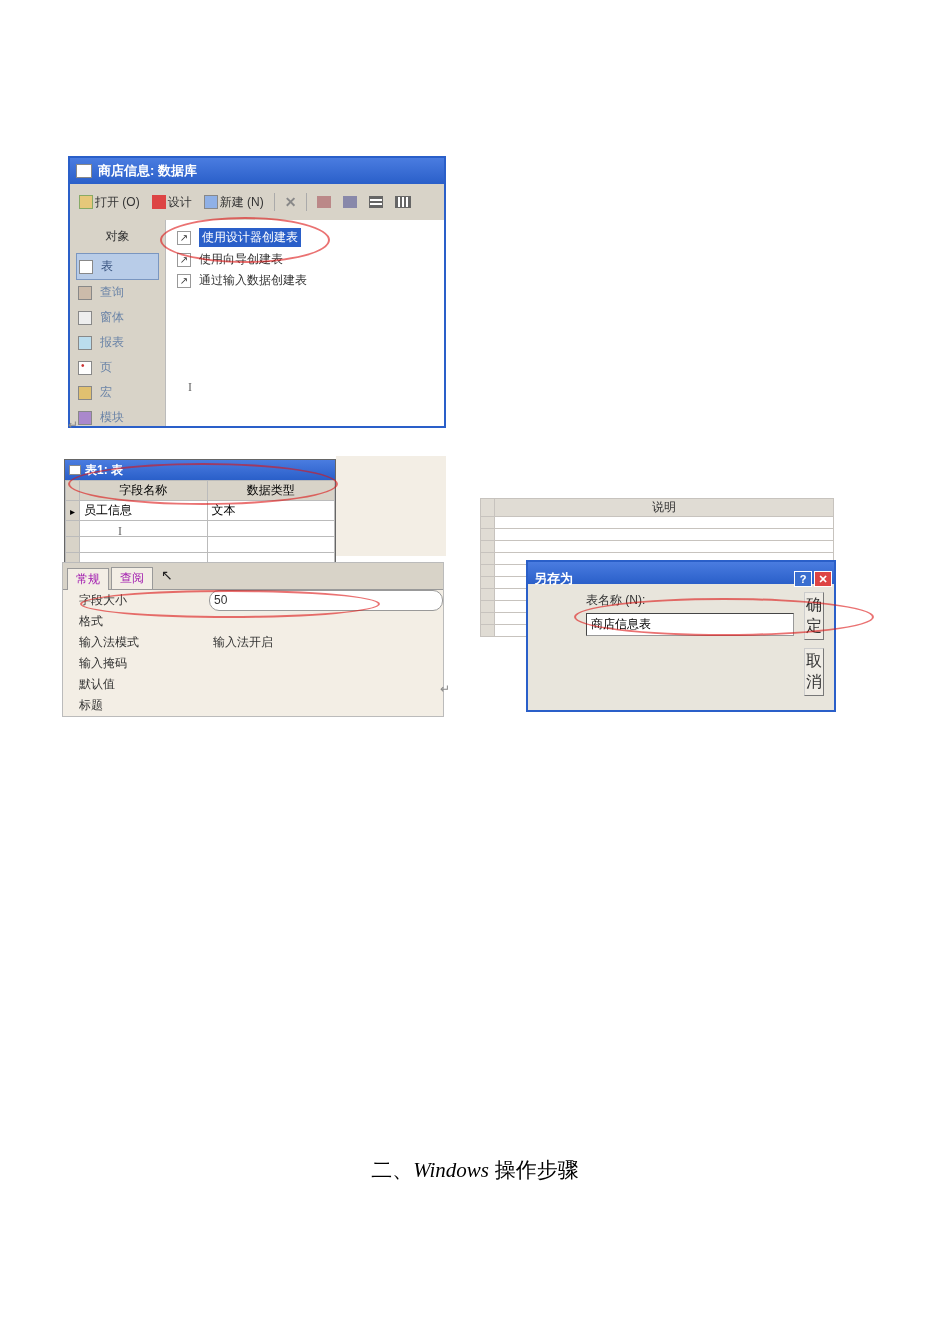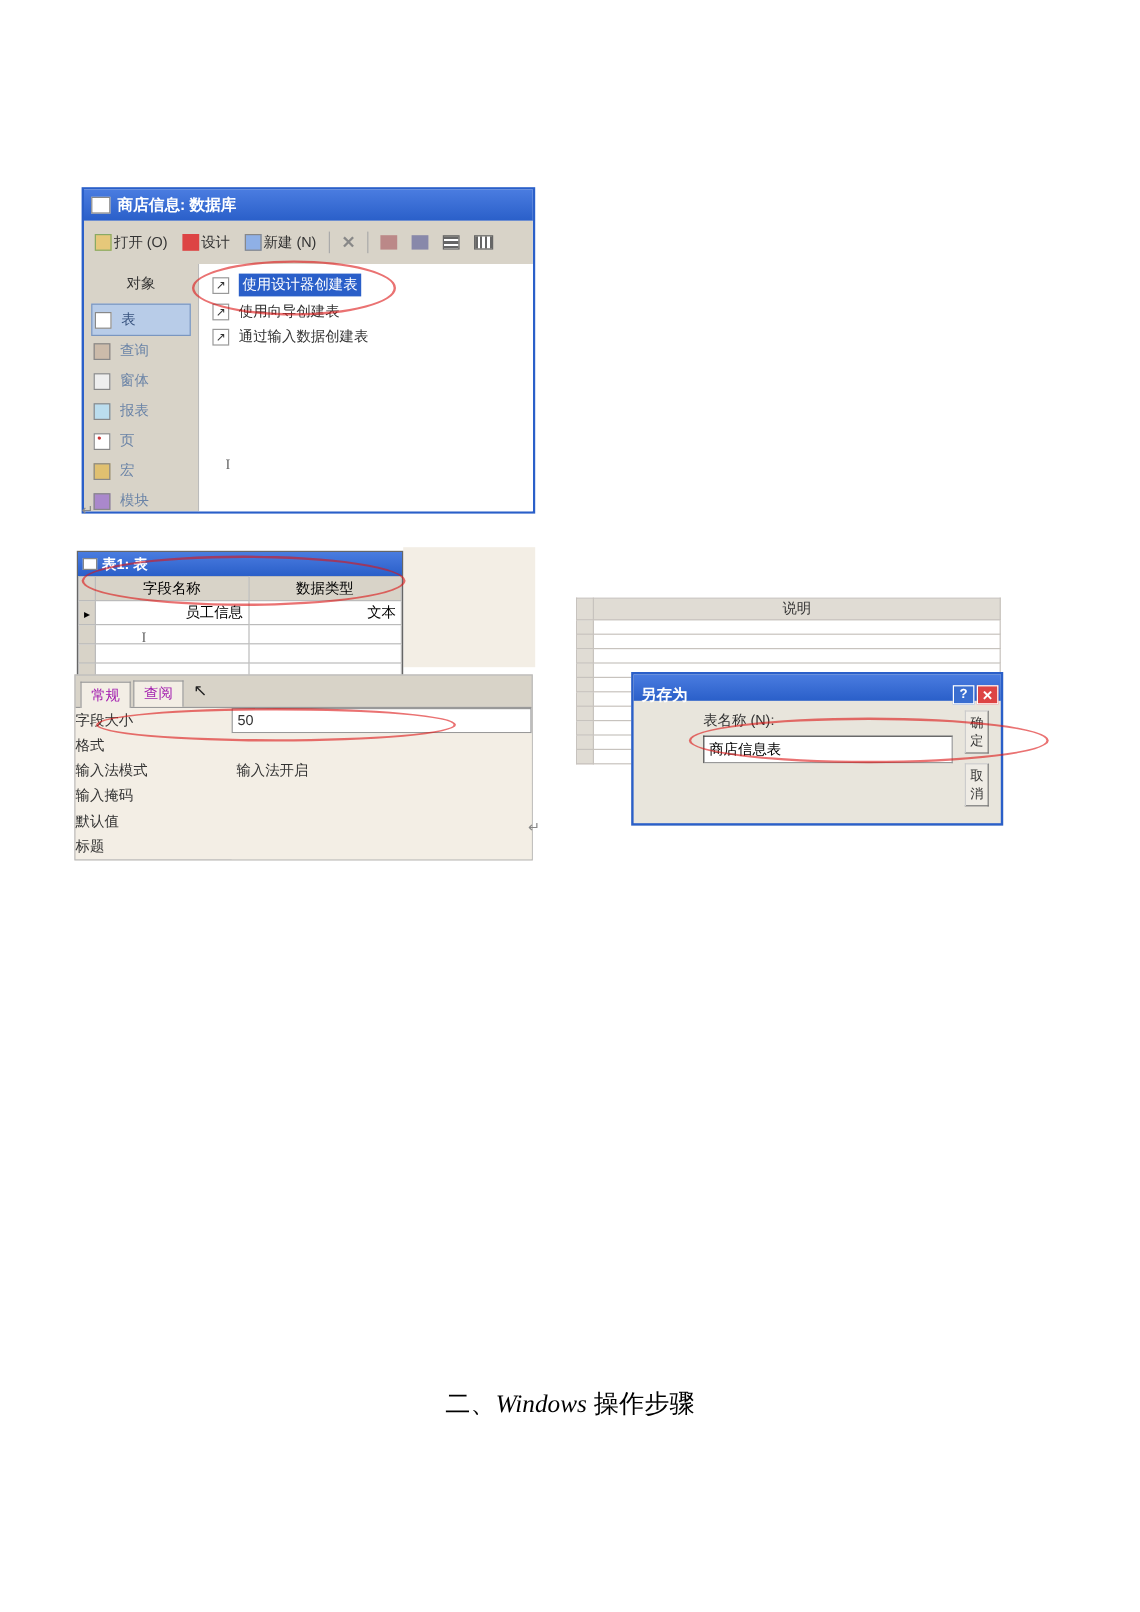--- a/index.html
+++ b/index.html
@@ -171,21 +171,21 @@
   }
   .tbl-grid {
     border-collapse: collapse;
     width: 100%;
     font-size: 12px;
   }
   .tbl-grid th, .tbl-grid td {
     border: 1px solid #bbb;
     padding: 1px 4px;
     height: 16px;
-    text-align: right;
+    text-align: left;
     background: #fff;
   }
   .tbl-grid th {
     background: #d8d3c8;
     text-align: center;
     font-weight: normal;
   }
   .tbl-grid td.rowhdr {
     width: 14px;
     background: #d8d3c8;
@@ -236,27 +236,28 @@
     background: #f3eee5;
     border-top: 1px solid #999;
     padding: 0;
   }
   .prow {
     display: flex;
     font-size: 12px;
     color: #333;
   }
   .prow .plabel {
-    width: 130px;
-    padding: 2px 0;
+    width: 146px;
+    padding: 2px 16px;
   }
   .prow .pval {
     flex: 1;
     padding: 2px 4px;
     background: #f3eee5;
+    border-radius: 10px;
   }
   .prow.editing .pval {
     background: #fff;
     border: 1px solid #999;
   }
 
   
   .rtable {
     position: absolute;
     left: 480px;
@@ -325,21 +326,21 @@
     border: 1px inset #999;
     background: #fff;
     padding: 2px 4px;
     font-size: 12px;
   }
   .saveas-right { width: 66px; display: flex; flex-direction: column; gap: 8px; }
   .winbtn {
     border: 1px outset #ccc;
     background: #efece5;
     padding: 2px 0;
-    font-size: 11px;
+    font-size: 16px;
     text-align: center;
     color: #333;
   }
 
   
   .footer {
     position: absolute;
     left: 0;
     width: 950px;
     top: 1156px;

